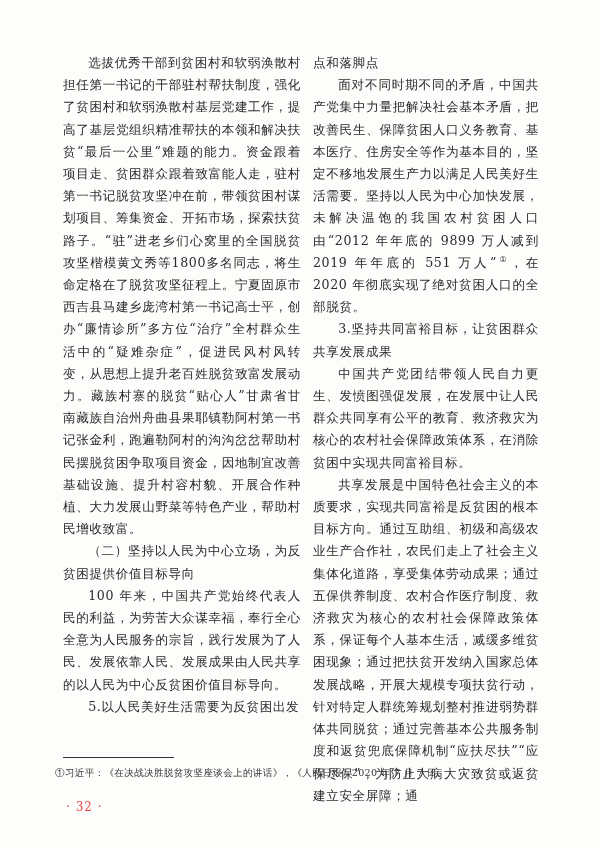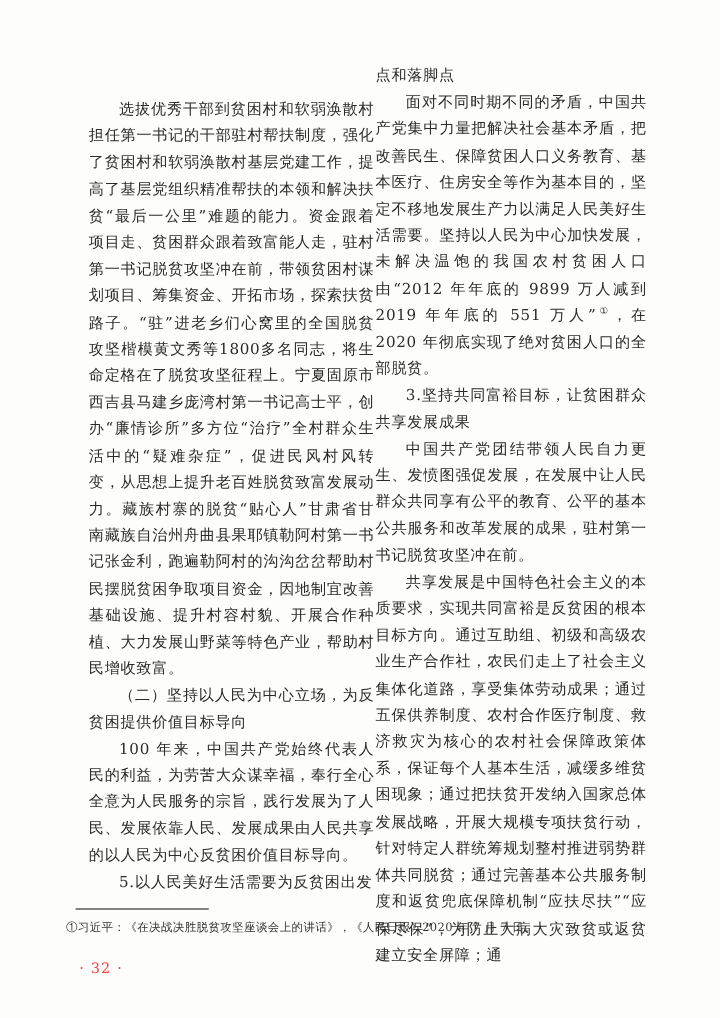--- a/index.html
+++ b/index.html
@@ -12,21 +12,21 @@
     color: #2a2a2a;
   }
   .col {
     position: absolute;
     top: 52px;
     font-size: 12.6px;
     line-height: 22.2px;
     text-align: justify;
     letter-spacing: 0.6px;
   }
-  .col-left { left: 74px; width: 238px; margin-top: 28px; }
+  .col-left { left: 63px; width: 238px; }
   .col-right { left: 313px; width: 226px; }
   .col p { margin: 0; }
   .indent { text-indent: 2em; }
   .heading { text-indent: 2em; }
   .sup { font-size: 8px; vertical-align: super; line-height: 0; }
   .footnote-rule {
     position: absolute; left: 63px; top: 757px;
     width: 111px; height: 0; border-top: 1px solid #333;
   }
   .footnote {
@@ -45,19 +45,19 @@
   <p class="indent">选拔优秀干部到贫困村和软弱涣散村担任第一书记的干部驻村帮扶制度，强化了贫困村和软弱涣散村基层党建工作，提高了基层党组织精准帮扶的本领和解决扶贫“最后一公里”难题的能力。资金跟着项目走、贫困群众跟着致富能人走，驻村第一书记脱贫攻坚冲在前，带领贫困村谋划项目、筹集资金、开拓市场，探索扶贫路子。“驻”进老乡们心窝里的全国脱贫攻坚楷模黄文秀等1800多名同志，将生命定格在了脱贫攻坚征程上。宁夏固原市西吉县马建乡庞湾村第一书记高士平，创办“廉情诊所”多方位“治疗”全村群众生活中的“疑难杂症”，促进民风村风转变，从思想上提升老百姓脱贫致富发展动力。藏族村寨的脱贫“贴心人”甘肃省甘南藏族自治州舟曲县果耶镇勒阿村第一书记张金利，跑遍勒阿村的沟沟岔岔帮助村民摆脱贫困争取项目资金，因地制宜改善基础设施、提升村容村貌、开展合作种植、大力发展山野菜等特色产业，帮助村民增收致富。</p>
   <p class="heading">（二）坚持以人民为中心立场，为反贫困提供价值目标导向</p>
   <p class="indent">100 年来，中国共产党始终代表人民的利益，为劳苦大众谋幸福，奉行全心全意为人民服务的宗旨，践行发展为了人民、发展依靠人民、发展成果由人民共享的以人民为中心反贫困价值目标导向。</p>
   <p class="heading">5.以人民美好生活需要为反贫困出发</p>
 </div>
 
 <div class="col col-right">
   <p>点和落脚点</p>
   <p class="indent"><span>面对不同时期不同的矛盾，中国共产党集中力量把解决社会基本矛盾，把改善民生、保障贫困人口义务教育、基本医疗、住房安全等作为基本目的，坚定不移地发展生产力以满足人民美好生活需要。坚持以人民为中心加快发展，未解决温饱的我国农村贫困人口由“2012 年年底的 9899 万人减到 2019 年年底的 551 万人”</span><span class="sup">①</span><span>，在 2020 年彻底实现了绝对贫困人口的全部脱贫。</span></p>
   <p class="heading">3.坚持共同富裕目标，让贫困群众共享发展成果</p>
-  <p class="indent">中国共产党团结带领人民自力更生、发愤图强促发展，在发展中让人民群众共同享有公平的教育、公平的基本公共服务和改革发展的成果，驻村第一书记脱贫攻坚冲在前。</p>
+  <p class="indent">中国共产党团结带领人民自力更生、发愤图强促发展，在发展中让人民群众共同享有公平的教育、救济救灾为核心的农村社会保障政策体系，在消除贫困中实现共同富裕目标。</p>
   <p class="indent">共享发展是中国特色社会主义的本质要求，实现共同富裕是反贫困的根本目标方向。通过互助组、初级和高级农业生产合作社，农民们走上了社会主义集体化道路，享受集体劳动成果；通过五保供养制度、农村合作医疗制度、救济救灾为核心的农村社会保障政策体系，保证每个人基本生活，减缓多维贫困现象；通过把扶贫开发纳入国家总体发展战略，开展大规模专项扶贫行动，针对特定人群统筹规划整村推进弱势群体共同脱贫；通过完善基本公共服务制度和返贫兜底保障机制“应扶尽扶”“应保尽保”，为防止大病大灾致贫或返贫建立安全屏障；通</p>
 </div>
 
 <div class="footnote-rule"></div>
 <div class="footnote">①习近平：《在决战决胜脱贫攻坚座谈会上的讲话》，《人民日报》2020 年 7 月 7 日。</div>
 <div class="page-number">· 32 ·</div>
 
 </body></html>

